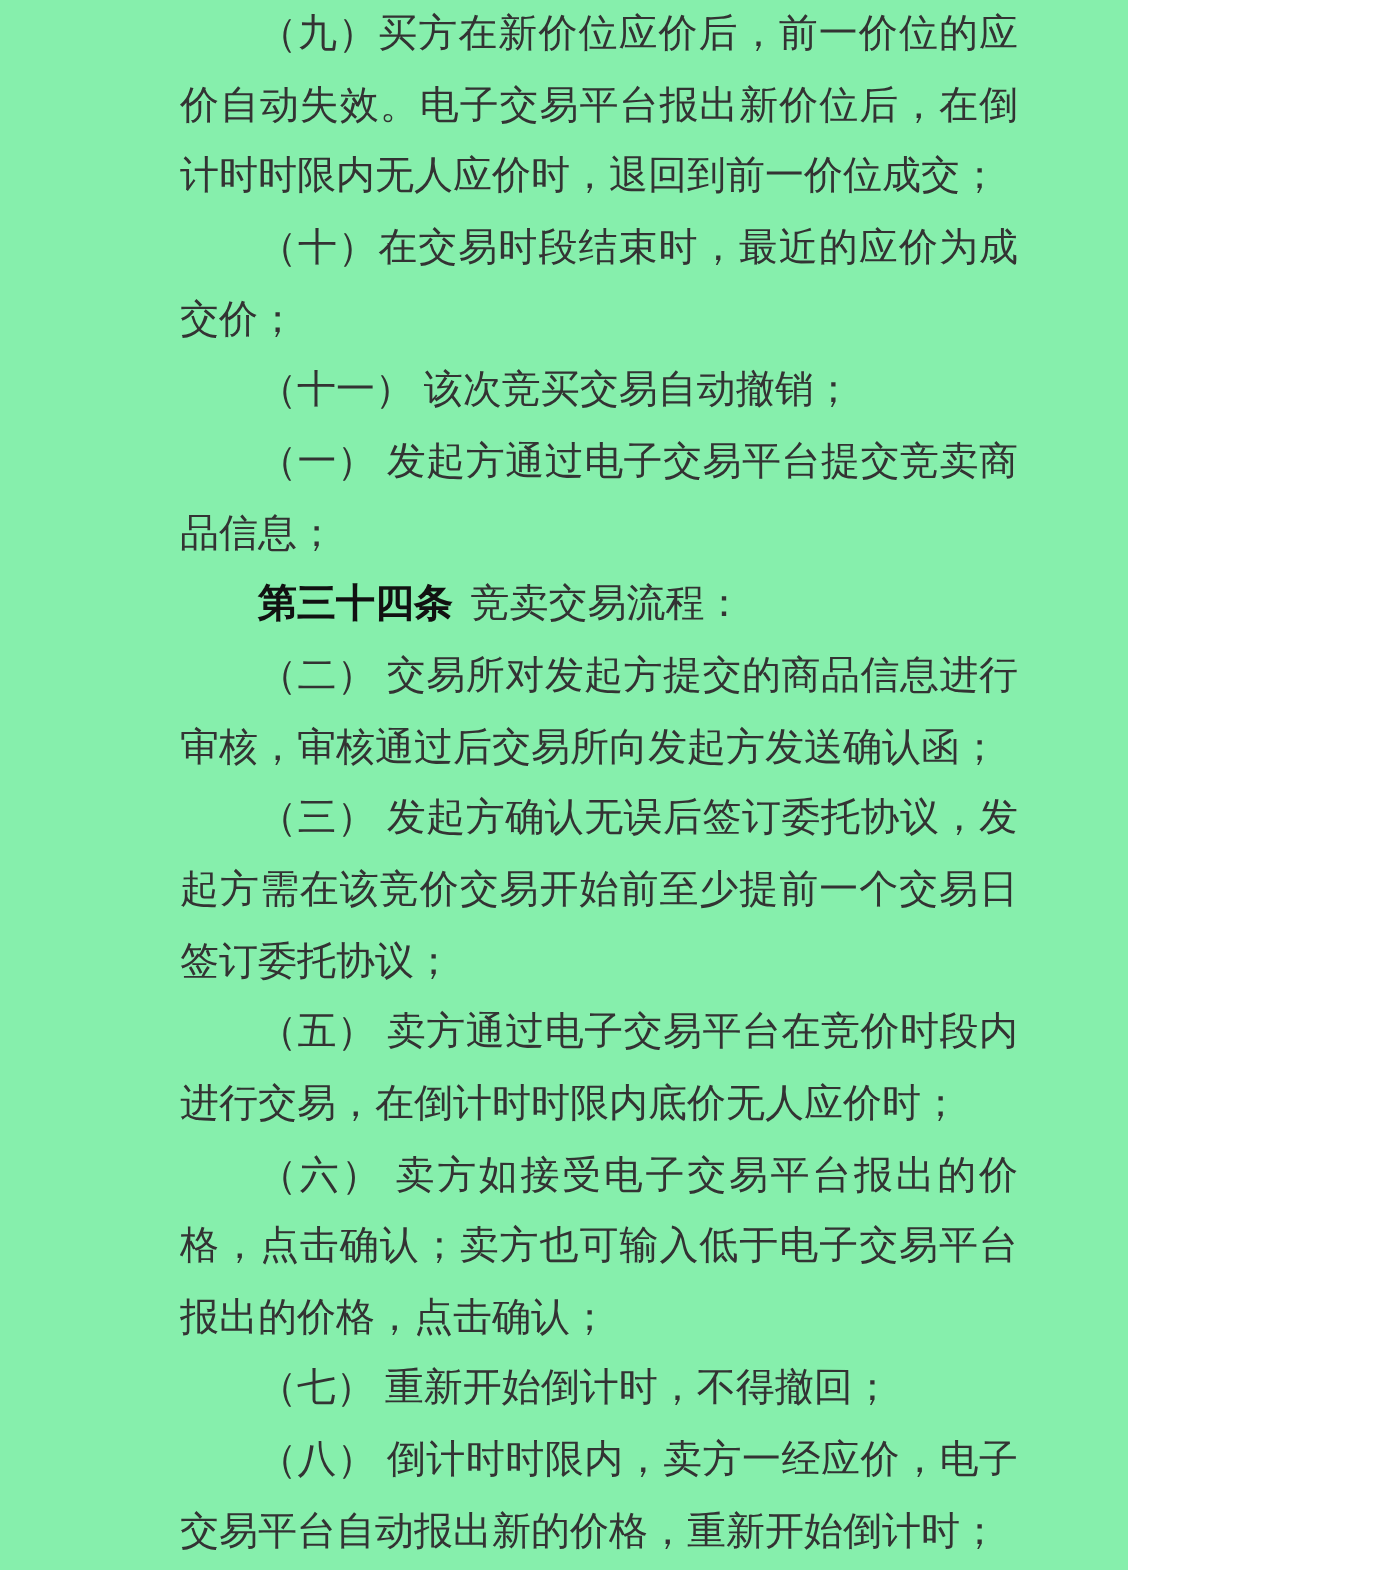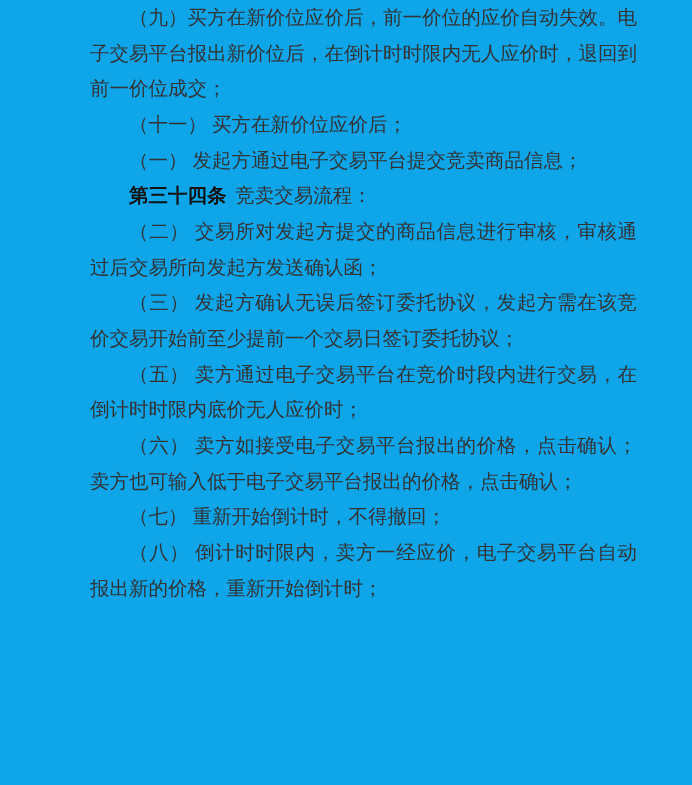--- a/index.html
+++ b/index.html
@@ -7,24 +7,24 @@
     padding: 0;
     background: #ffffff;
   }
   body {
     width: 692px;
     height: 785px;
     overflow: hidden;
   }
   .doc-page {
     box-sizing: border-box;
-    width: 692px;
+    width: 564px;
     height: 785px;
     padding: 0 55px 0 90px;
-    background: #0ea5e9;
+    background: #86efac;
   }
   .para {
     margin: 0;
     font-family: "Liberation Serif", "DejaVu Serif", serif;
     font-size: 19.5px;
     line-height: 35.65px;
     color: #333333;
     text-align: justify;
     text-indent: 2em;
     word-break: break-all;
@@ -35,21 +35,22 @@
   }
   .para .after-bold {
     padding-left: 0.2em;
   }
 </style>
 </head>
 <body>
 
 <div class="doc-page">
   <p class="para">（九）买方在新价位应价后，前一价位的应价自动失效。电子交易平台报出新价位后，在倒计时时限内无人应价时，退回到前一价位成交；</p>
-  <p class="para">（十一） 买方在新价位应价后；</p>
+  <p class="para">（十）在交易时段结束时，最近的应价为成交价；</p>
+  <p class="para">（十一） 该次竞买交易自动撤销；</p>
   <p class="para">（一） 发起方通过电子交易平台提交竞卖商品信息；</p>
   <p class="para"><strong>第三十四条</strong><span class="after-bold"> 竞卖交易流程：</span></p>
   <p class="para">（二） 交易所对发起方提交的商品信息进行审核，审核通过后交易所向发起方发送确认函；</p>
   <p class="para">（三） 发起方确认无误后签订委托协议，发起方需在该竞价交易开始前至少提前一个交易日签订委托协议；</p>
   <p class="para">（五） 卖方通过电子交易平台在竞价时段内进行交易，在倒计时时限内底价无人应价时；</p>
   <p class="para">（六） 卖方如接受电子交易平台报出的价格，点击确认；卖方也可输入低于电子交易平台报出的价格，点击确认；</p>
   <p class="para">（七） 重新开始倒计时，不得撤回；</p>
   <p class="para">（八） 倒计时时限内，卖方一经应价，电子交易平台自动报出新的价格，重新开始倒计时；</p>
 </div>
 

